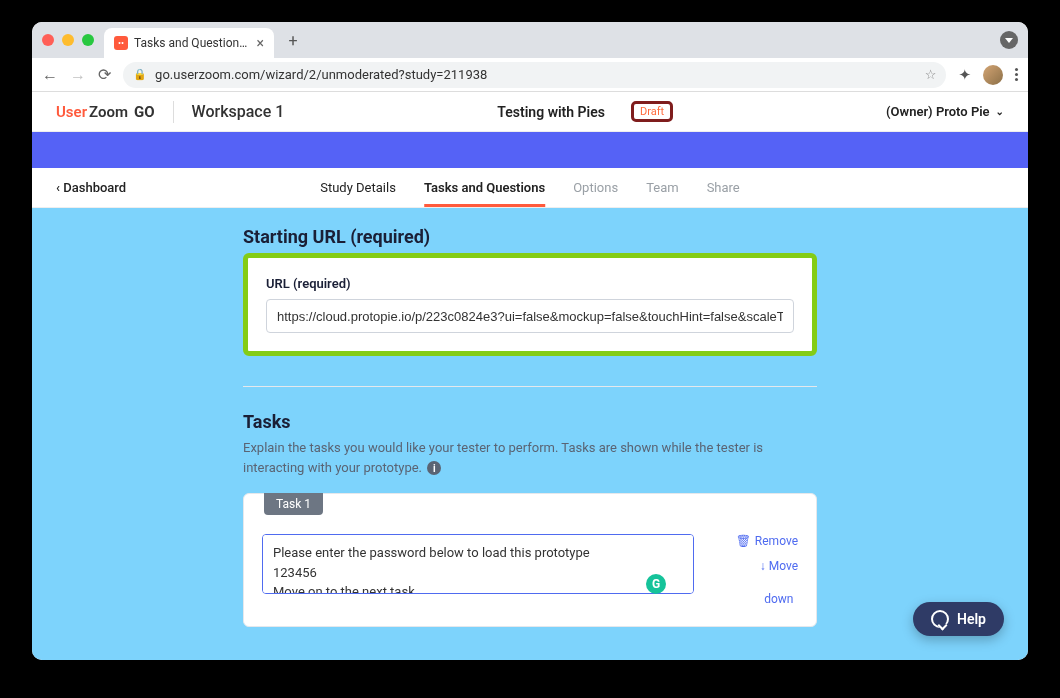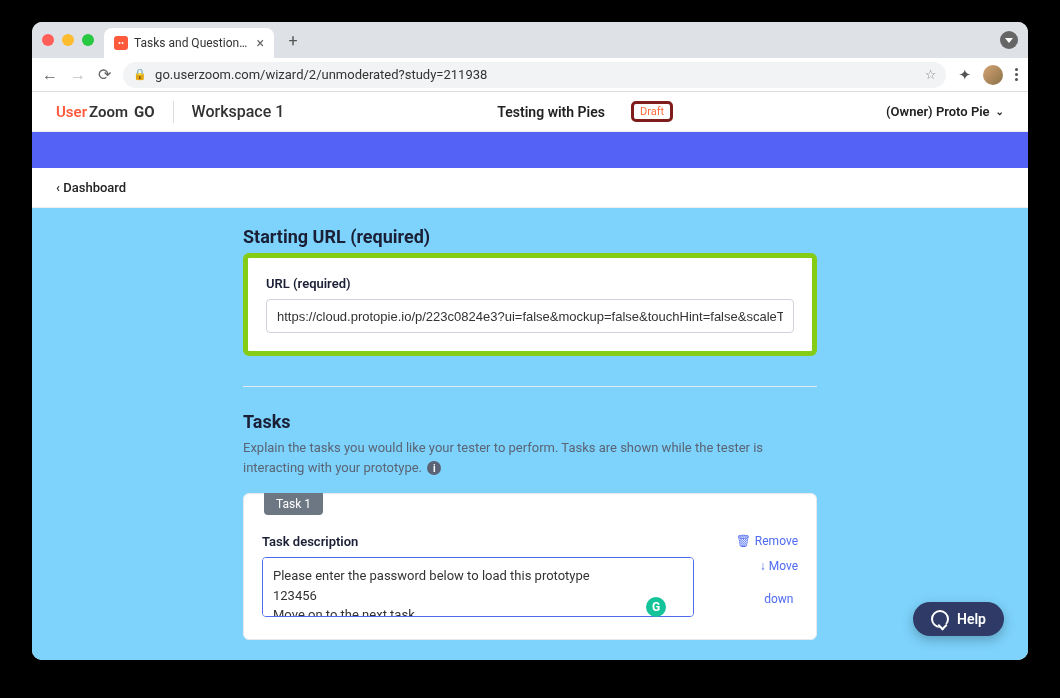--- a/index.html
+++ b/index.html
@@ -208,20 +208,27 @@
       <div class="owner">
         <span>(Owner) Proto Pie</span>
         <span class="chev">⌄</span>
       </div>
     </div>
 
     <div class="purple-bar"></div>
 
     <div class="subnav">
       <span class="back-dash">‹ <span>Dashboard</span></span>
+      <div class="tabs-center">
+        <span class="navtab solid">Study Details</span>
+        <span class="navtab active">Tasks and Questions</span>
+        <span class="navtab">Options</span>
+        <span class="navtab">Team</span>
+        <span class="navtab">Share</span>
+      </div>
     </div>
 
     <div class="content">
       <div class="section">
         <div class="sec-title">Starting URL (required)</div>
         <div class="card">
           <div class="field-label">URL (required)</div>
           <input class="text-input" value="https://cloud.protopie.io/p/223c0824e3?ui=false&amp;mockup=false&amp;touchHint=false&amp;scaleToFit=true&amp;cursorType=" style="">
         </div>
       </div>
@@ -231,21 +238,20 @@
       <div class="section">
         <div class="sec-title">Tasks</div>
         <div class="sec-desc">
           <span>Explain the tasks you would like your tester to perform. Tasks are shown while the tester is interacting with your prototype.</span>
           <span class="info-icon">i</span>
         </div>
         <div class="task-card">
           <div class="task-tab">Task 1</div>
           <div class="task-body">
             <div class="task-left">
-              <div class="field-label">Task description</div>
               <div class="desc-wrap">
                 <textarea class="desc-box" style="">Please enter the password below to load this prototype
 123456
 Move on to the next task.</textarea>
                 <div class="grammarly">G</div>
               </div>
 
             </div>
             <div class="task-right">
               <div class="action-link">

